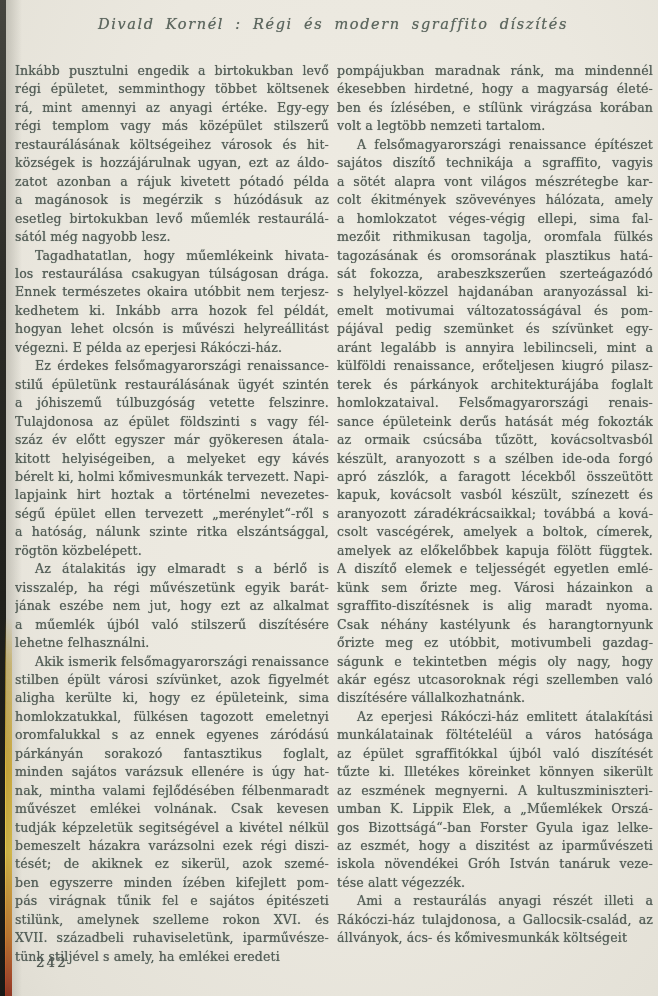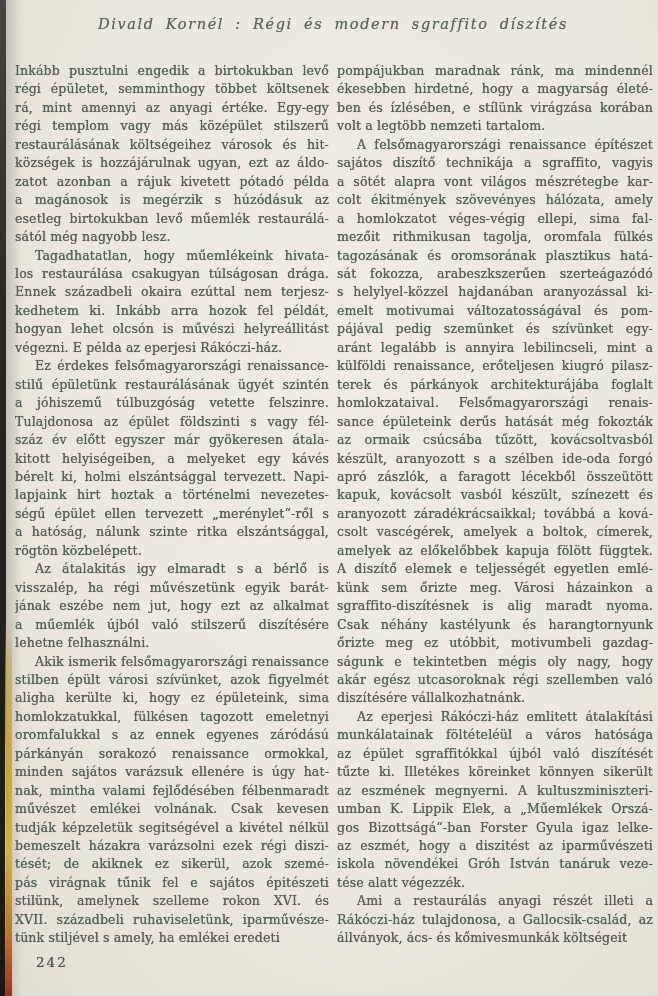--- a/index.html
+++ b/index.html
@@ -72,52 +72,53 @@
       <div class="ln">rá, mint amennyi az anyagi értéke. Egy-egy</div>
       <div class="ln">régi templom vagy más középület stilszerű</div>
       <div class="ln">restaurálásának költségeihez városok és hit-</div>
       <div class="ln">községek is hozzájárulnak ugyan, ezt az áldo-</div>
       <div class="ln">zatot azonban a rájuk kivetett pótadó példa</div>
       <div class="ln">a magánosok is megérzik s húzódásuk az</div>
       <div class="ln">esetleg birtokukban levő műemlék restaurálá-</div>
       <div class="ln end">sától még nagyobb lesz.</div>
       <div class="ln ind">Tagadhatatlan, hogy műemlékeink hivata-</div>
       <div class="ln">los restaurálása csakugyan túlságosan drága.</div>
-      <div class="ln">Ennek századbeli okaira ezúttal nem terjesz-</div>
+      <div class="ln">Ennek természetes okaira utóbbit nem terjesz-</div>
       <div class="ln">kedhetem ki. Inkább arra hozok fel példát,</div>
       <div class="ln">hogyan lehet olcsón is művészi helyreállitást</div>
       <div class="ln end">végezni. E példa az eperjesi Rákóczi-ház.</div>
       <div class="ln ind">Ez érdekes felsőmagyarországi renaissance-</div>
       <div class="ln">stilű épületünk restaurálásának ügyét szintén</div>
       <div class="ln">a jóhiszemű túlbuzgóság vetette felszinre.</div>
       <div class="ln">Tulajdonosa az épület földszinti s vagy fél-</div>
       <div class="ln">száz év előtt egyszer már gyökeresen átala-</div>
       <div class="ln">kitott helyiségeiben, a melyeket egy kávés</div>
-      <div class="ln">bérelt ki, holmi elszántsággal tervezett. Napi-</div>
+      <div class="ln">bérelt ki, holmi kőmivesmunkák tervezett. Napi-</div>
       <div class="ln">lapjaink hirt hoztak a történelmi nevezetes-</div>
       <div class="ln">ségű épület ellen tervezett „merénylet“-ről s</div>
       <div class="ln">a hatóság, nálunk szinte ritka elszántsággal,</div>
       <div class="ln end">rögtön közbelépett.</div>
       <div class="ln ind">Az átalakitás igy elmaradt s a bérlő is</div>
       <div class="ln">visszalép, ha régi művészetünk egyik barát-</div>
       <div class="ln">jának eszébe nem jut, hogy ezt az alkalmat</div>
       <div class="ln">a műemlék újból való stilszerű diszítésére</div>
       <div class="ln end">lehetne felhasználni.</div>
       <div class="ln ind">Akik ismerik felsőmagyarországi renaissance</div>
       <div class="ln">stilben épült városi szívünket, azok figyelmét</div>
       <div class="ln">aligha kerülte ki, hogy ez épületeink, sima</div>
       <div class="ln">homlokzatukkal, fülkésen tagozott emeletnyi</div>
       <div class="ln">oromfalukkal s az ennek egyenes záródású</div>
-      <div class="ln">párkányán sorakozó renaissance ormokkal,</div>
+      <div class="ln">párkányán sorakozó fantasztikus foglalt,</div>
       <div class="ln">minden sajátos varázsuk ellenére is úgy hat-</div>
       <div class="ln">nak, mintha valami fejlődésében félbenmaradt</div>
       <div class="ln">művészet emlékei volnának. Csak kevesen</div>
       <div class="ln">tudják képzeletük segitségével a kivétel nélkül</div>
       <div class="ln">bemeszelt házakra varázsolni ezek régi diszi-</div>
       <div class="ln">tését; de akiknek ez sikerül, azok szemé-</div>
+      <div class="ln">ben egyszerre minden ízében kifejlett pom-</div>
       <div class="ln">pás virágnak tűnik fel e sajátos épitészeti</div>
       <div class="ln">stilünk, amelynek szelleme rokon XVI. és</div>
       <div class="ln">XVII. századbeli ruhaviseletünk, iparművésze-</div>
       <div class="ln end">tünk stiljével s amely, ha emlékei eredeti</div>
     </div>
 
   <div class="col col-right">
       <div class="ln">pompájukban maradnak ránk, ma mindennél</div>
       <div class="ln">ékesebben hirdetné, hogy a magyarság életé-</div>
       <div class="ln">ben és ízlésében, e stílünk virágzása korában</div>

